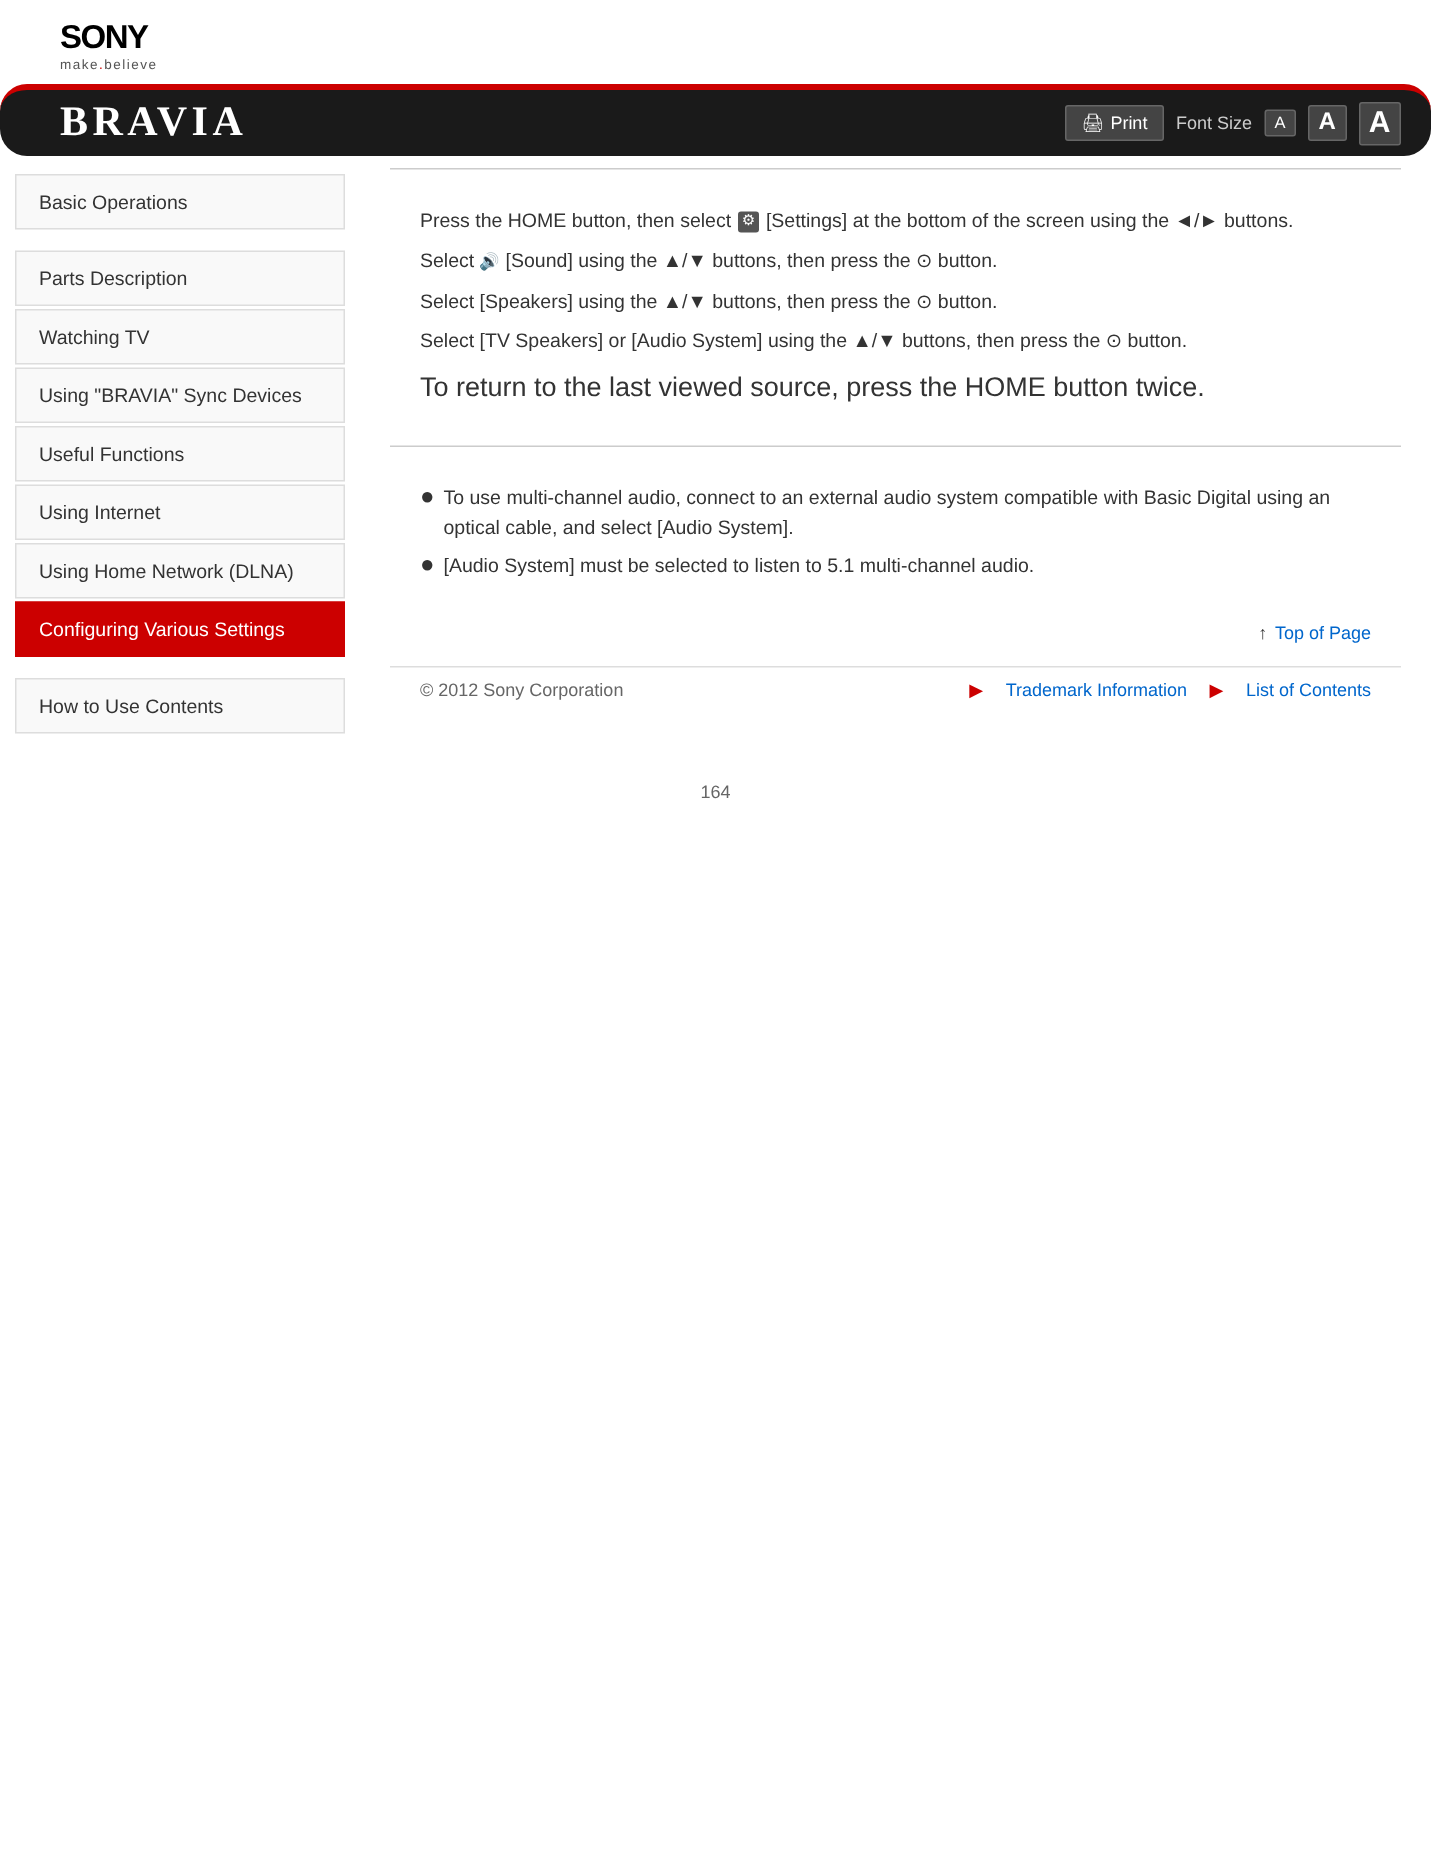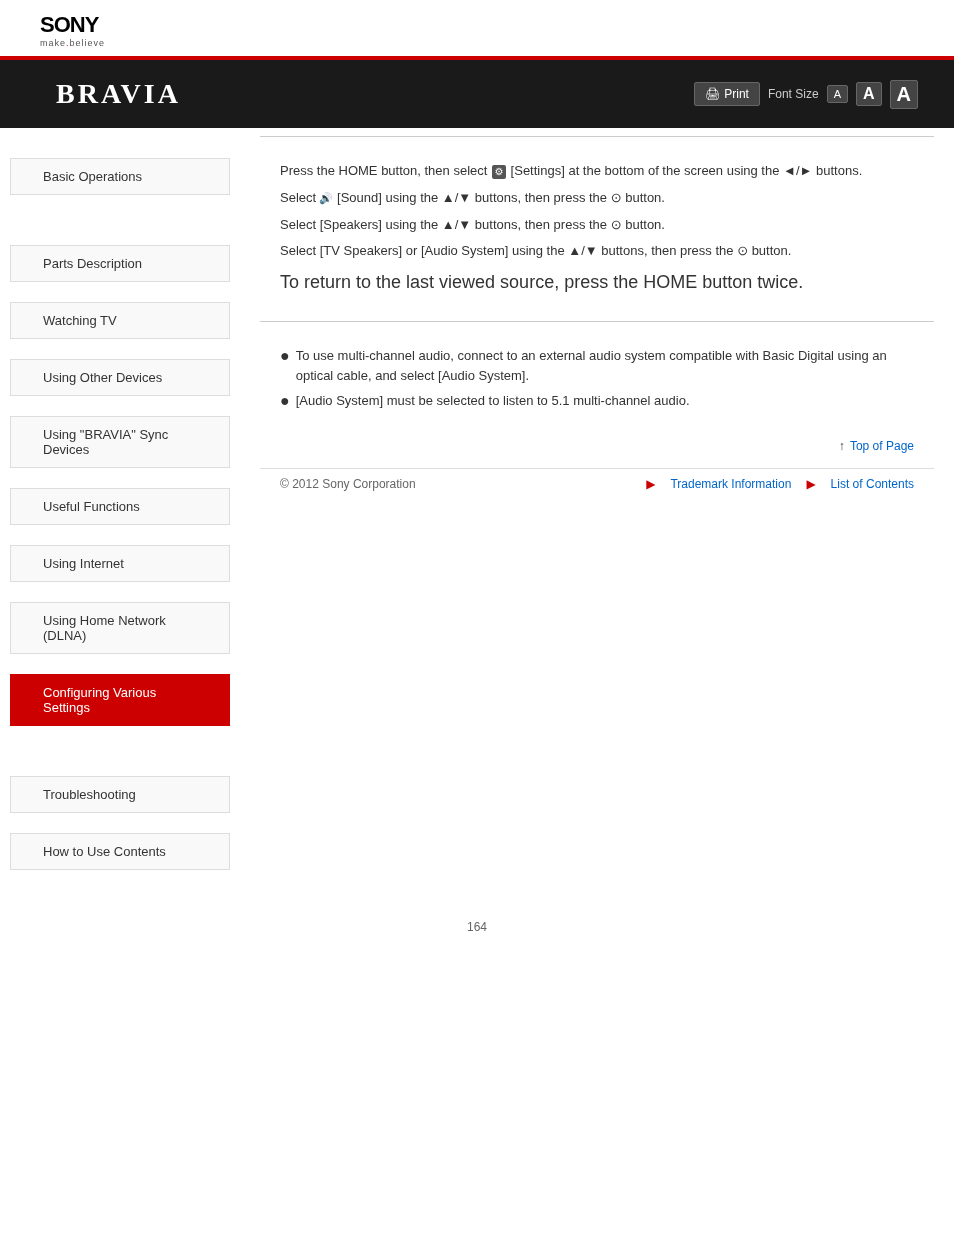--- a/index.html
+++ b/index.html
@@ -5,35 +5,35 @@
     * { margin: 0; padding: 0; box-sizing: border-box; }
     body { font-family: Arial, sans-serif; font-size: 13px; color: #333; background: #fff; width: 954px; min-height: 1235px; }
 
     
     .header { padding: 12px 36px 8px 40px; border-bottom: none; }
     .sony-logo { font-size: 22px; font-weight: bold; color: #000; letter-spacing: -1px; }
     .sony-tagline { font-size: 9px; color: #555; letter-spacing: 1px; }
     .sony-dot { color: #cc0000; }
 
     
-    .banner { background: #1a1a1a; padding: 16px; display: flex; align-items: center; justify-content: space-between; height: 72px; border-top: 4px solid #cc0000; }
+    .banner { background: #1a1a1a; padding: 0; display: flex; align-items: center; justify-content: space-between; height: 48px; border-top: 4px solid #cc0000; border-radius: 18px; }
     .banner-title { color: #fff; font-size: 28px; font-weight: bold; letter-spacing: 3px; padding-left: 40px; font-family: 'Times New Roman', serif; }
     .banner-controls { display: flex; align-items: center; gap: 8px; padding-right: 20px; }
     .print-btn { background: #444; color: #fff; border: 1px solid #666; padding: 4px 10px; font-size: 12px; cursor: pointer; display: flex; align-items: center; gap: 4px; border-radius: 2px; }
     .font-size-label { color: #ccc; font-size: 12px; }
     .font-btn { background: #444; color: #fff; border: 1px solid #666; padding: 2px 6px; cursor: pointer; font-size: 11px; border-radius: 2px; }
     .font-btn.large { font-size: 16px; font-weight: bold; }
     .font-btn.xlarge { font-size: 20px; font-weight: bold; }
 
     
     .main-layout { display: flex; padding: 0; }
 
     
     .sidebar { width: 240px; flex-shrink: 0; padding: 10px 0; }
-    .sidebar-item { padding: 10px 32px; font-size: 13px; color: #333; cursor: pointer; border: 1px solid #ddd; margin: 20px 10px; background: #f9f9f9; }
+    .sidebar-item { padding: 10px 15px; font-size: 13px; color: #333; cursor: pointer; border: 1px solid #ddd; margin: 2px 10px; background: #f9f9f9; }
     .sidebar-item.active { background: #cc0000; color: #fff; border-color: #cc0000; }
     .sidebar-separator { height: 10px; }
 
     
     .content { flex: 1; padding: 0 20px 20px 20px; }
 
     
     .breadcrumb { padding: 8px 0 12px 0; font-size: 12px; color: #555; }
     .breadcrumb a { color: #0066cc; text-decoration: none; }
     .breadcrumb-sep { margin: 0 4px; color: #555; }
@@ -96,41 +96,35 @@
       <span>Basic Operations</span>
     </div>
     <div class="sidebar-separator"></div>
     <div class="sidebar-item">
       <span>Parts Description</span>
     </div>
     <div class="sidebar-item">
       <span>Watching TV</span>
     </div>
     <div class="sidebar-item">
-      <span>Using Other Devices</span>
-    </div>
-    <div class="sidebar-item">
       <span>Using "BRAVIA" Sync Devices</span>
     </div>
     <div class="sidebar-item">
       <span>Useful Functions</span>
     </div>
     <div class="sidebar-item">
       <span>Using Internet</span>
     </div>
     <div class="sidebar-item">
       <span>Using Home Network (DLNA)</span>
     </div>
     <div class="sidebar-item active">
       <span>Configuring Various Settings</span>
     </div>
     <div class="sidebar-separator"></div>
-    <div class="sidebar-item">
-      <span>Troubleshooting</span>
-    </div>
     <div class="sidebar-item">
       <span>How to Use Contents</span>
     </div>
   </div>
 
   <div class="content">
 
 
     <hr class="divider">
 

